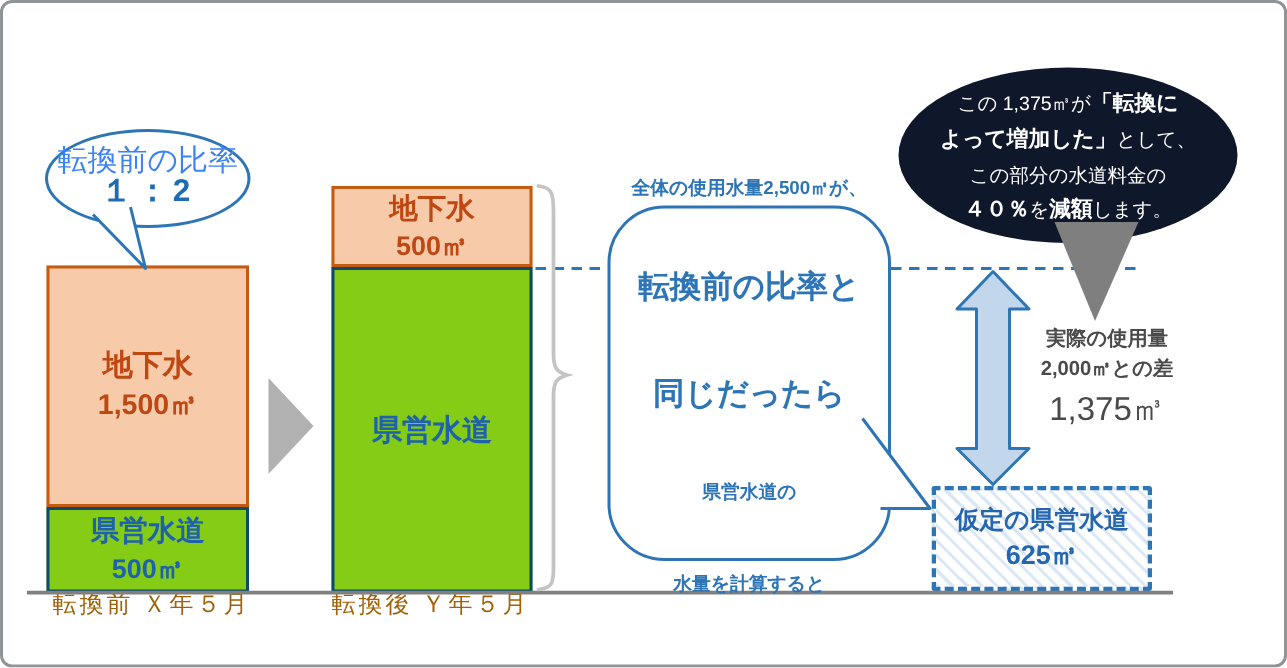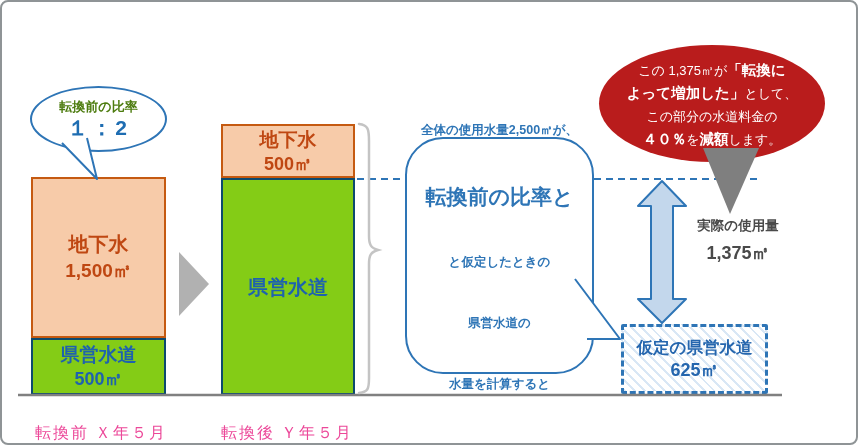--- a/index.html
+++ b/index.html
@@ -31,64 +31,64 @@
   #bar2-gw{ left:219px; top:122px; width:134px; height:54px; }
   #bar2-gw .seg-name{ font-size:19px; line-height:25px; }
   #bar2-gw .seg-val{ font-size:18px; line-height:24px; }
 
   #bar2-pw{ left:219px; top:176px; width:134px; height:217px; }
   #bar2-pw .seg-name{ font-size:20px; line-height:30px; }
   #bar2-pw .seg-val{ font-size:19px; line-height:30px; }
 
   
   .axis-label{
-    position:absolute; top:421px; font-family:"Liberation Serif","DejaVu Serif",serif;
-    font-size:16px; color:#ec4899; letter-spacing:2px; white-space:nowrap;
+    position:absolute; top:391px; font-family:"Liberation Serif","DejaVu Serif",serif;
+    font-size:16px; color:#a16207; letter-spacing:2px; white-space:nowrap;
   }
   #label-before{ left:33px; }
   #label-after{ left:219px; }
 
   
   .ratio-bubble{
     position:absolute; left:28px; top:84px; width:137px; height:66px;
     background:#fff; border:2px solid #2e75b6; border-radius:50%;
     display:flex; flex-direction:column; align-items:center; justify-content:center;
     text-align:center; z-index:3;
   }
-  .ratio-line1{ font-size:13px; font-weight:bold; color:#4d7c0f; line-height:18px; }
+  .ratio-line1{ font-size:20px; font-weight:normal; color:#3b82f6; line-height:18px; }
   .ratio-line2{ font-size:21px; font-weight:bold; color:#1e6db2; letter-spacing:3px; line-height:24px; }
 
   
   .calc-bubble{
     position:absolute; left:403px; top:135px; width:189px; height:237px;
     background:#fff; border:2px solid #2e75b6; border-radius:38px;
     display:flex; flex-direction:column; align-items:center; justify-content:center;
     text-align:center; z-index:3; padding:6px 4px 2px 4px;gap:36px;
   }
   .calc-sm{ font-size:12.5px; font-weight:bold; color:#2e75b6; line-height:25px; white-space:nowrap; }
   .calc-lg{ font-size:21px; font-weight:bold; color:#2e75b6; line-height:35px; white-space:nowrap; }
 
   
   .discount-bubble{
     position:absolute; left:597px; top:43px; width:226px; height:117px;
-    background:#b91c1c; border-radius:50%;
+    background:#0f172a; border-radius:50%;
     display:flex; flex-direction:column; align-items:center; justify-content:center;
     text-align:center; color:#fff; z-index:3; padding-top:2px;
   }
   .gb-line{ font-size:13px; line-height:23px; white-space:nowrap; }
   .gb-line .b{ font-weight:bold; font-size:14.5px; }
 
   
   .diff-block{
     position:absolute; left:677px; top:214px; width:118px; text-align:center;
     color:#4a4a4a; z-index:1;
   }
   .diff-l1{ font-size:13.5px; font-weight:bold; line-height:20px; }
   .diff-l2{ font-size:13.5px; font-weight:bold; line-height:20px; }
-  .diff-val{ font-size:18px; font-weight:bold; line-height:30px; margin-top:2px; }
+  .diff-val{ font-size:22px; font-weight:normal; line-height:30px; margin-top:2px; }
 
   
   .hypo-box{
     position:absolute; left:619px; top:322px; width:147px; height:70px;
     border:3px dashed #2e75b6; border-radius:2px;
     background:repeating-linear-gradient(45deg,#d9e7f5 0px,#d9e7f5 2px,#ffffff 2px,#ffffff 7px);
     display:flex; flex-direction:column; align-items:center; justify-content:center;
     text-align:center; z-index:1;
   }
   .hypo-title{ font-size:16.5px; font-weight:bold; color:#2566ae; line-height:22px; white-space:nowrap; }
@@ -117,20 +117,21 @@
   </div>
   <div class="bar-seg seg-blue" id="bar2-pw">
     <div class="seg-name">県営水道</div>
   </div>
 
   <div class="axis-label" id="label-before">転換前 Ｘ年５月</div>
   <div class="axis-label" id="label-after">転換後 Ｙ年５月</div>
 
   <div class="diff-block">
     <div class="diff-l1">実際の使用量</div>
+    <div class="diff-l2">2,000㎥との差</div>
     <div class="diff-val">1,375㎥</div>
   </div>
 
   <div class="hypo-box">
     <div class="hypo-title">仮定の県営水道</div>
     <div class="hypo-val">625㎥</div>
   </div>
 
   <svg class="layer svg-under" viewBox="0 0 858 445">
 
@@ -147,21 +148,21 @@
   </svg>
 
   <div class="ratio-bubble">
     <div class="ratio-line1">転換前の比率</div>
     <div class="ratio-line2">１：2</div>
   </div>
 
   <div class="calc-bubble">
     <div class="calc-sm">全体の使用水量2,500㎥が、</div>
     <div class="calc-lg">転換前の比率と</div>
-    <div class="calc-sm">と仮定したときの</div>
+    <div class="calc-lg">同じだったら</div>
     <div class="calc-sm">県営水道の</div>
     <div class="calc-sm">水量を計算すると</div>
   </div>
 
   <div class="discount-bubble">
     <div class="gb-line"><span>この 1,375㎥が</span><span class="b">「転換に</span></div>
     <div class="gb-line"><span class="b">よって増加した」</span><span>として、</span></div>
     <div class="gb-line"><span>この部分の水道料金の</span></div>
     <div class="gb-line"><span class="b">４０％</span><span>を</span><span class="b">減額</span><span>します。</span></div>
   </div>

